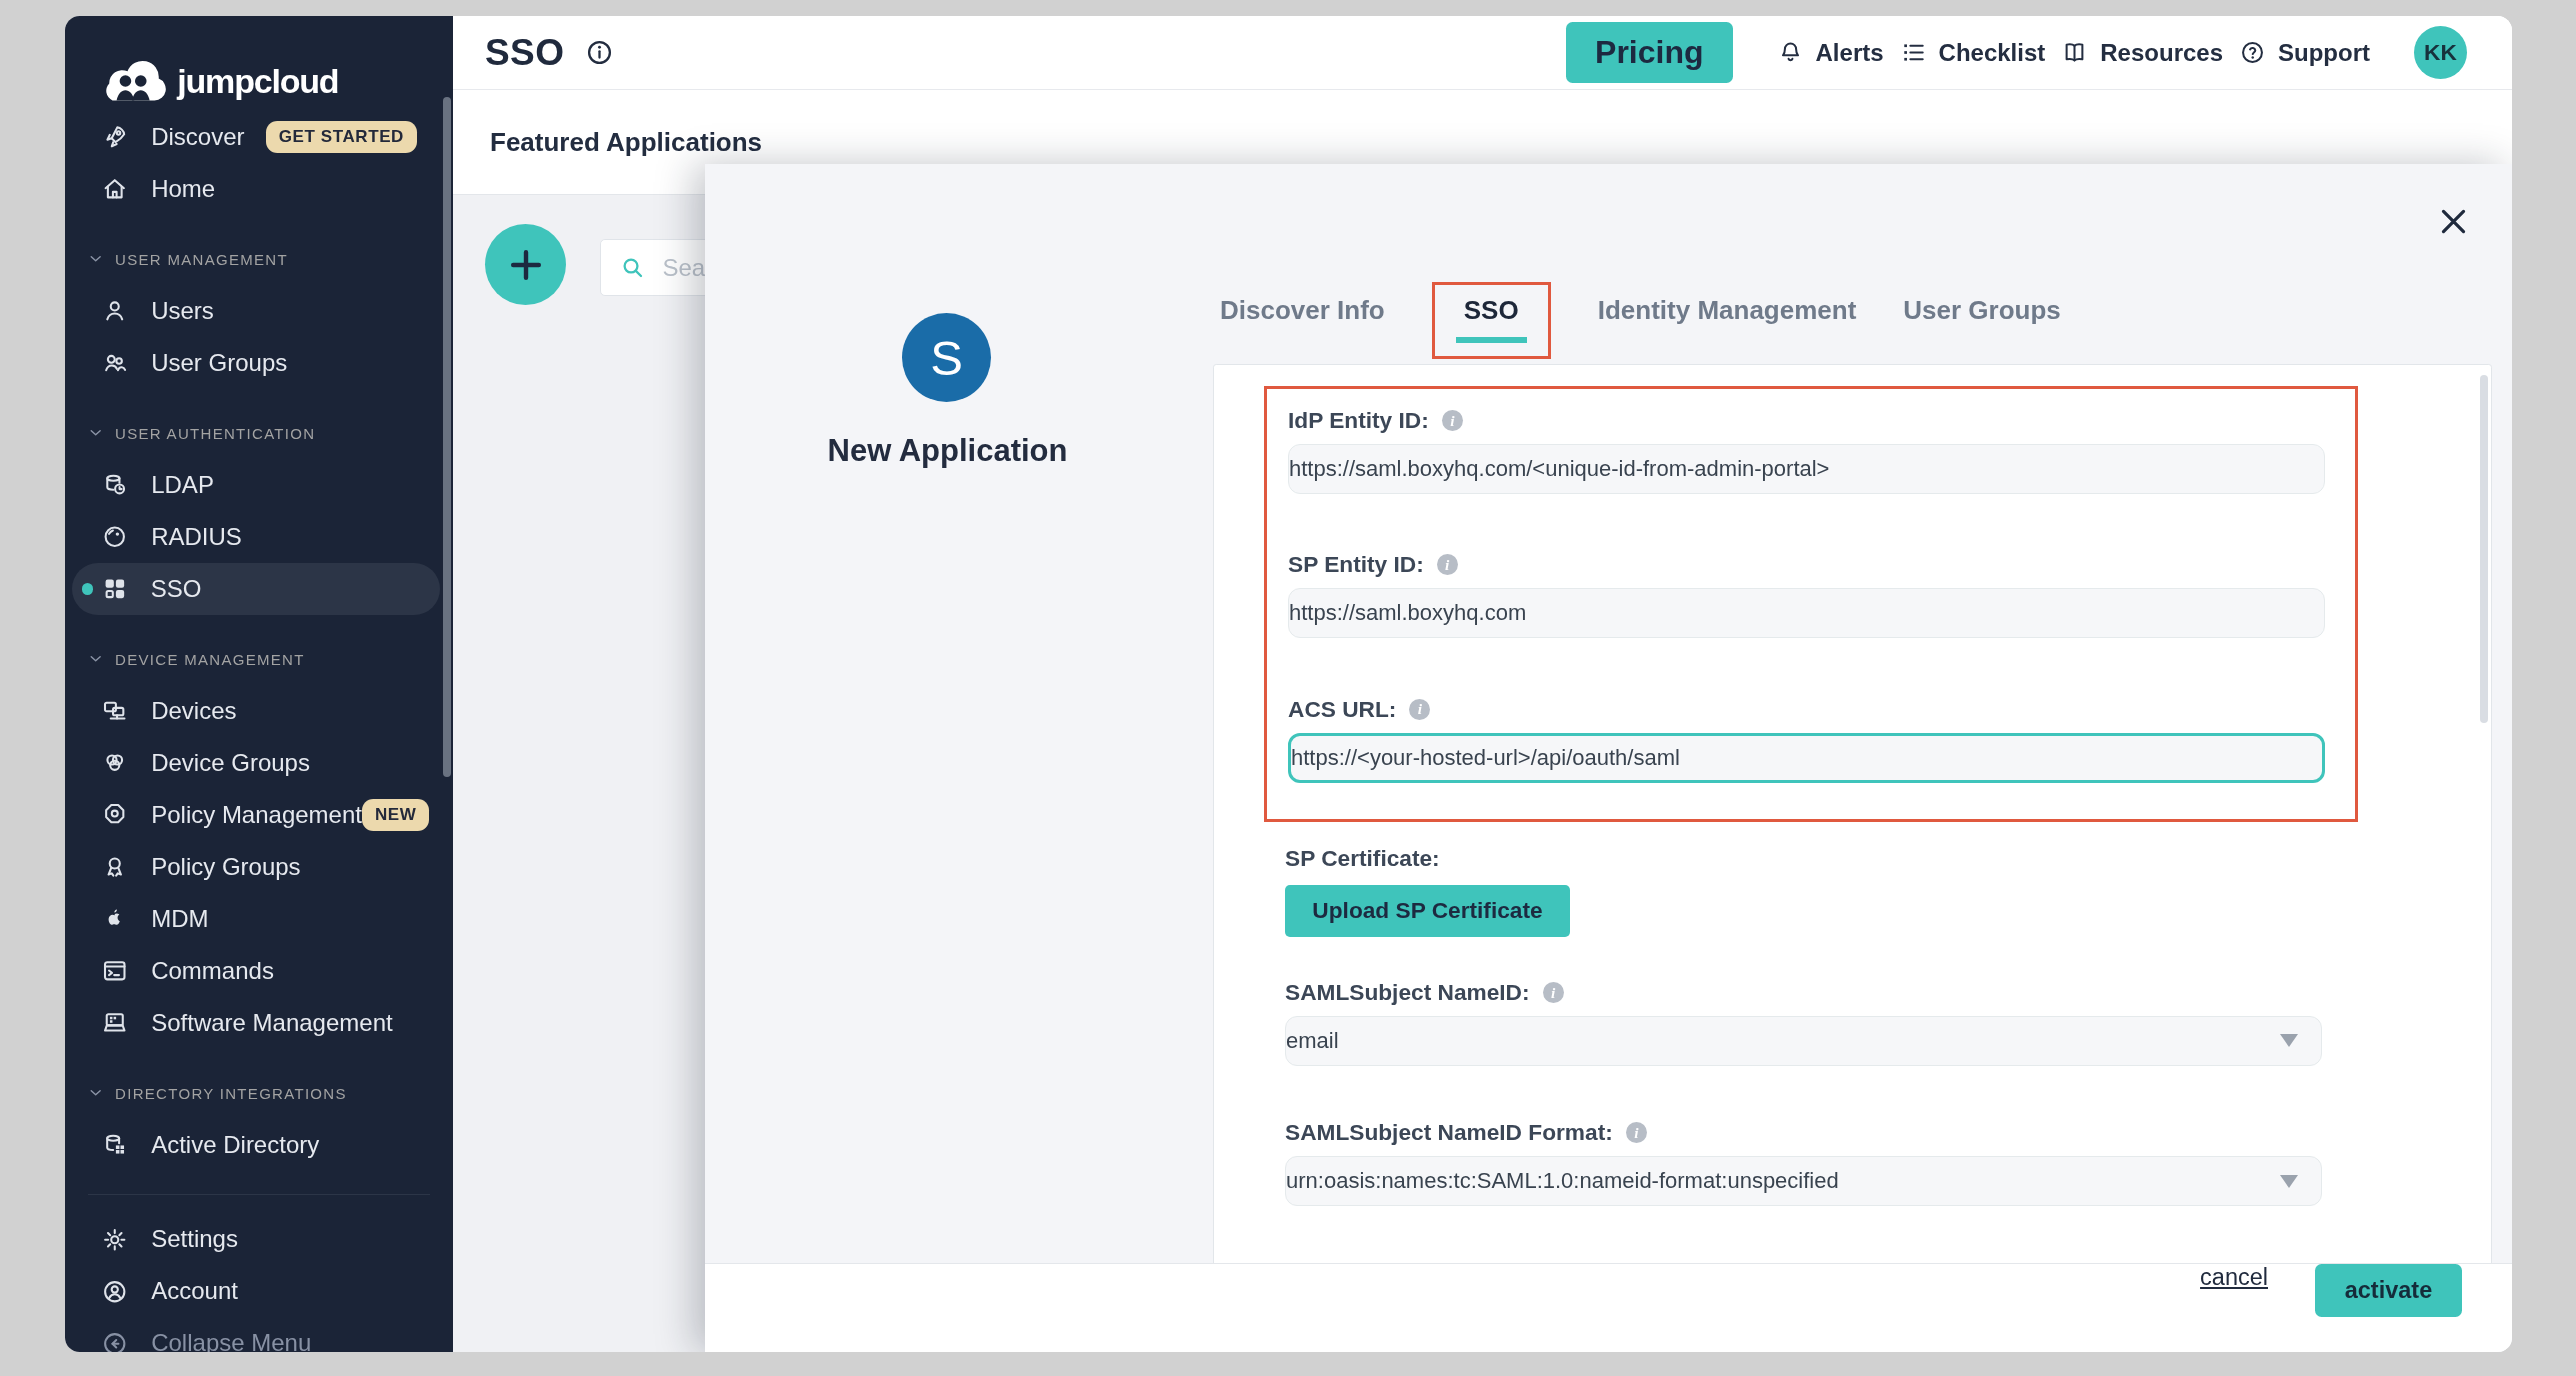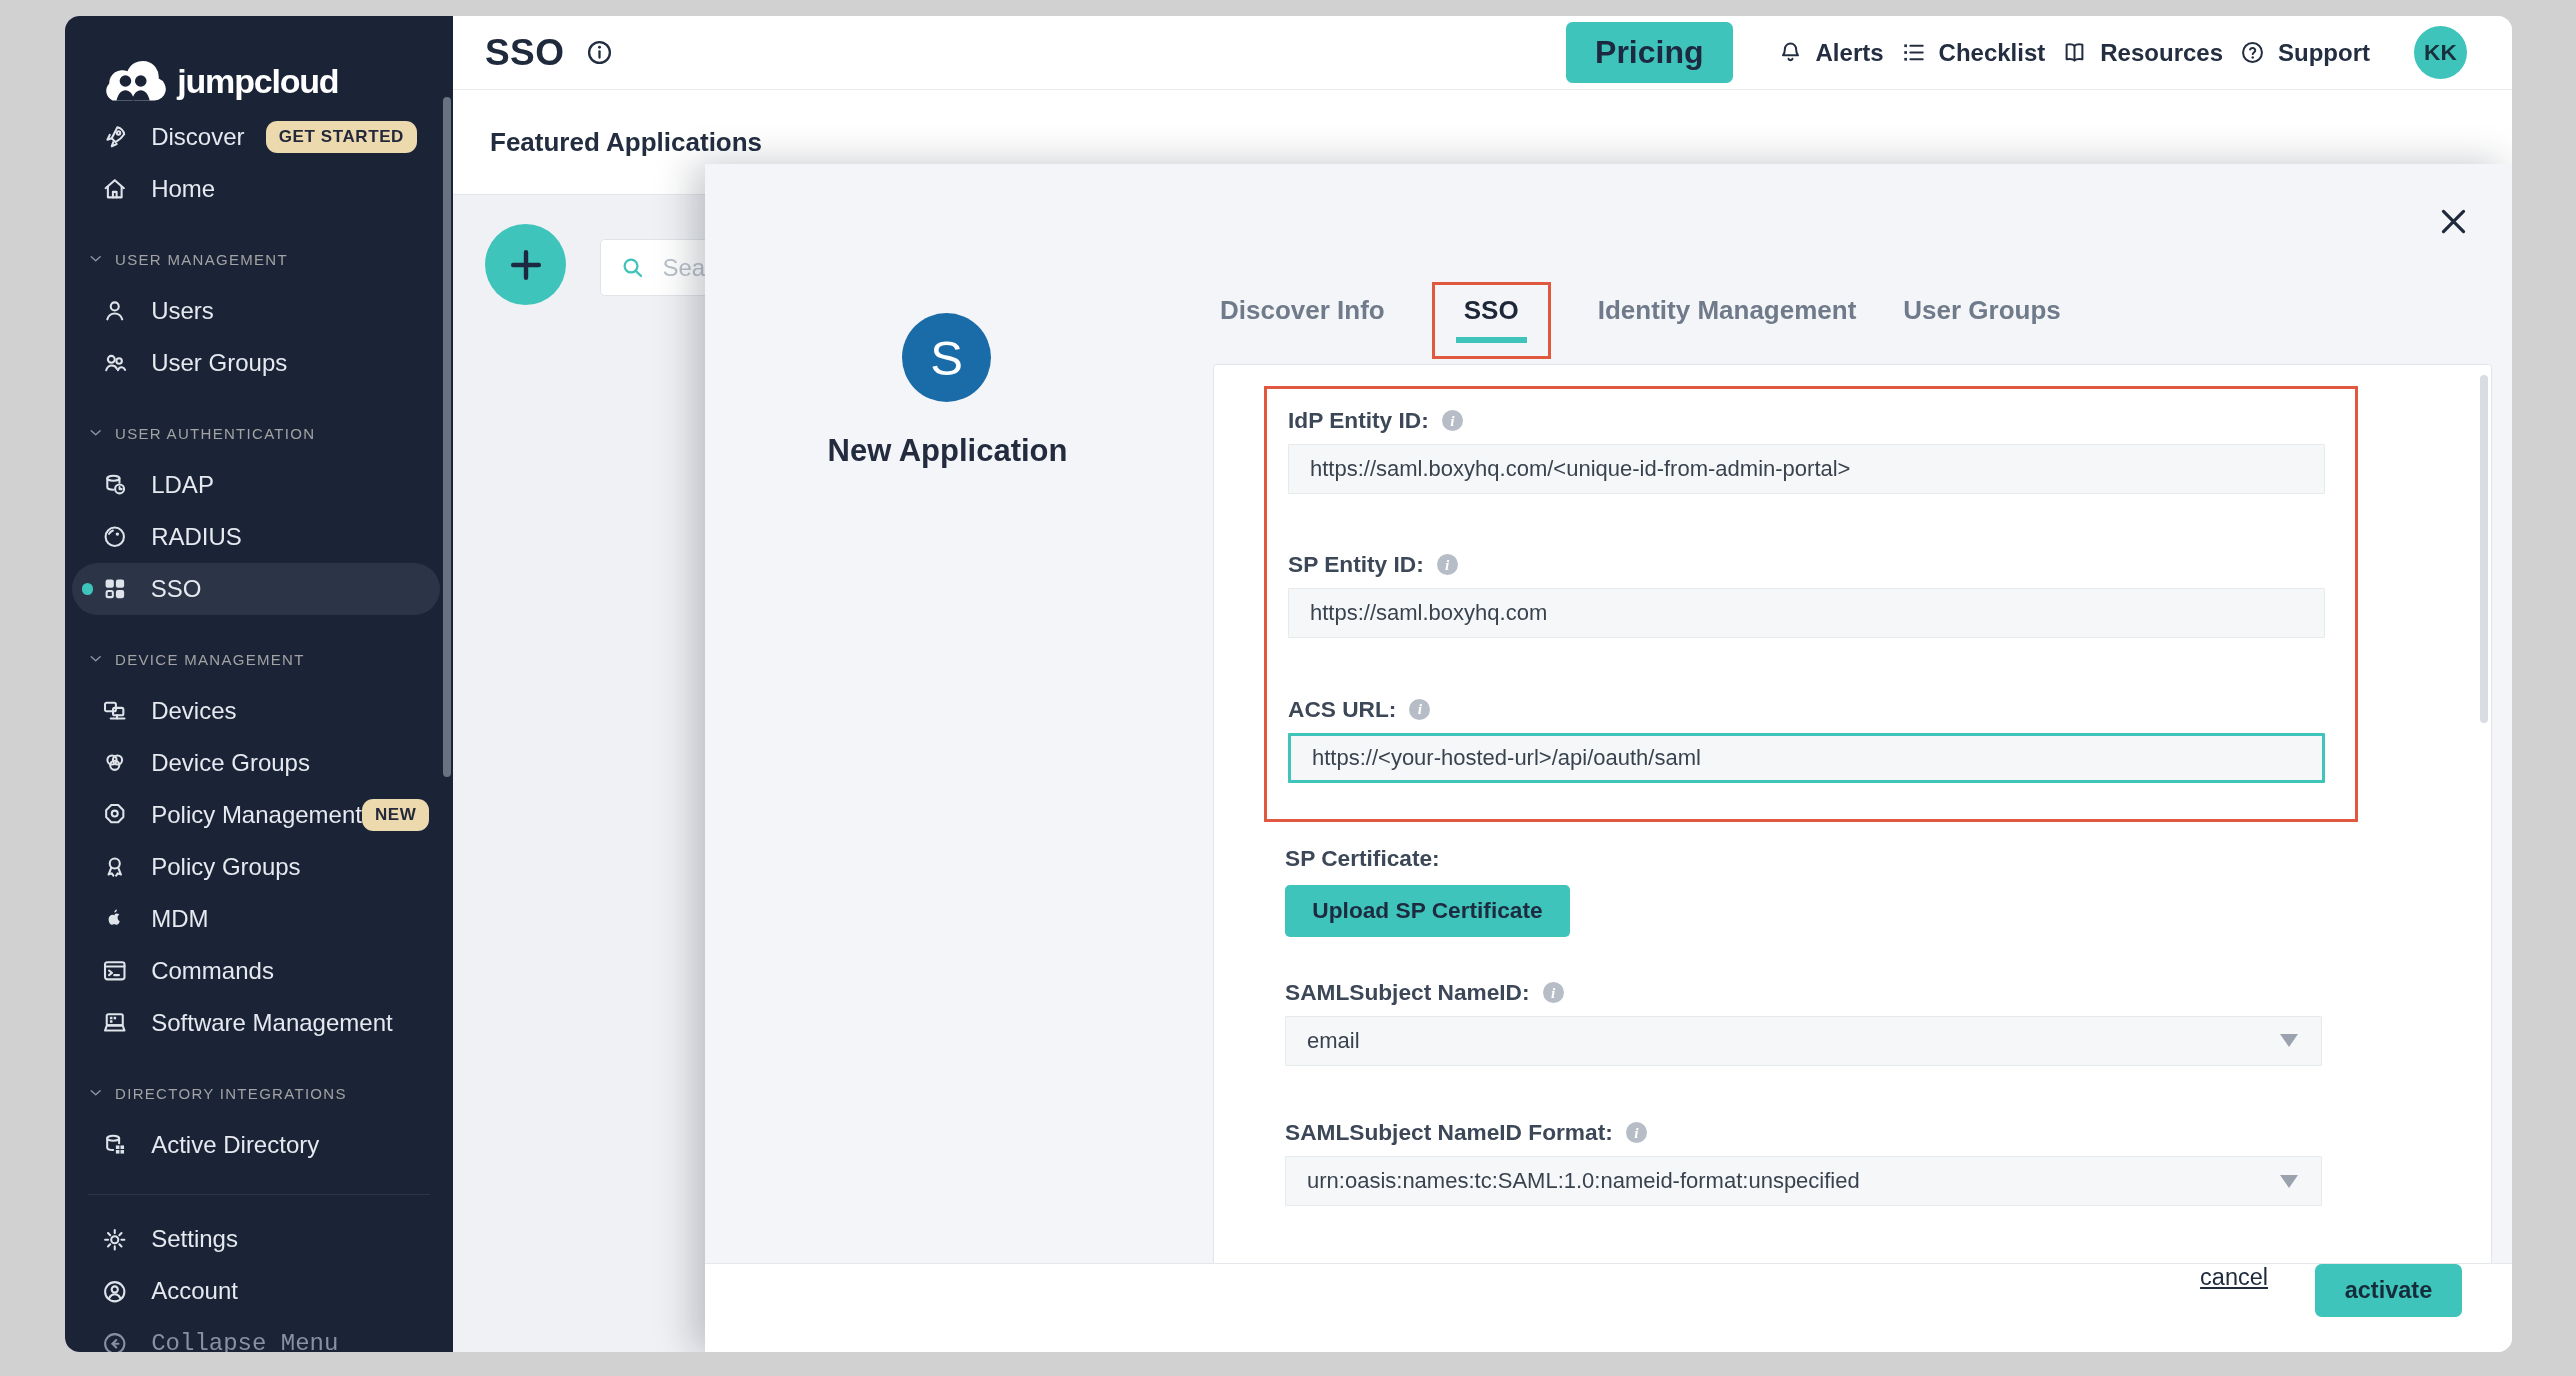--- a/index.html
+++ b/index.html
@@ -12,21 +12,21 @@
   
   .sidebar{position:absolute;left:0;top:0;bottom:0;width:388px;background:var(--sidebar-bg);color:#e8ebf1;z-index:5;}
   .logo{position:absolute;left:36px;top:44px;display:flex;align-items:center;gap:11.3px;}
   .logo-cloud{width:65px;height:42px;}
   .logo-text{font-size:34px;font-weight:700;color:#ffffff;letter-spacing:-1.2px;}
   .nav{position:absolute;top:95px;left:0;right:0;}
   .nav-item{display:flex;align-items:center;height:52px;padding-left:36px;font-size:24px;color:#e6e9ef;cursor:pointer;}
   .nav-item .ni-icon{width:27.5px;height:27.5px;flex:0 0 27.5px;color:#dfe3ea;}
   .nav-item .lbl{margin-left:22.7px;white-space:nowrap;}
   .nav-item.muted{color:#8era;}
-  .nav-item.muted{color:#8891a4;font-family:Liberation Mono, monospace;}
+  .nav-item.muted{color:#8891a4;}
   .nav-item.muted .ni-icon{color:#8891a4;}
   .badge{margin-left:auto;margin-right:36px;background:var(--badge-bg);color:#23293a;font-size:17px;font-weight:700;letter-spacing:0.6px;padding:5.7px 13px;border-radius:11.3px;white-space:nowrap;}
   .sec-h{display:flex;align-items:center;height:52px;margin-top:18px;padding-left:21px;color:#a3a3a3;font-size:15px;font-weight:400;letter-spacing:1.3px;cursor:pointer;}
   .sec-h .chev{width:19.4px;height:19.4px;margin-right:9.7px;color:#8b94a6;}
   .nav-item.active{background:#2c3547;border-radius:808px;margin:0 13px 0 6.5px;padding-left:29px;position:relative;}
   .nav-item.active::before{content:"";position:absolute;left:10.5px;top:50%;margin-top:-5.7px;width:11.3px;height:11.3px;border-radius:50%;background:var(--teal);}
   .nav-div{height:1.6px;background:#2c3547;margin:22.7px 22.7px 18px 22.7px;}
   .sb-thumb{position:absolute;right:1.6px;top:81px;width:8px;height:680px;background:rgba(170,178,192,.55);border-radius:4.9px;}
 
   
@@ -58,21 +58,21 @@
   .tab{font-size:26px;font-weight:700;color:#6f7a8a;padding-top:13px;cursor:pointer;text-align:center;}
   .tab.active{color:#1d2739;}
   .tab.annotated{border:3.2px solid var(--annotation-red);padding:9.7px 21px 13px 21px;}
   .underl{height:6.5px;width:71px;background:var(--teal);margin:11.3px auto 0 auto;}
 
   .panel{position:absolute;left:508px;top:200px;width:1279px;height:973px;background:#fff;border:1.6px solid #e2e6ea;border-radius:3.2px;overflow:hidden;}
   .pscroll{position:absolute;right:3.2px;top:9.7px;width:8px;height:348px;background:#d9dde3;border-radius:4px;}
   .group{margin:21px 0 0 50px;width:1094px;border:3.2px solid var(--annotation-red);padding:18px 0 36px 21px;}
   .field .f-label{display:flex;align-items:center;gap:13px;font-size:22.7px;font-weight:700;color:#3c4757;height:27.5px;}
   .info-dot{width:21px;height:21px;border-radius:50%;background:#b7bdc6;color:#fff;font-family:"Liberation Serif",serif;font-style:italic;font-weight:700;font-size:15.4px;display:flex;align-items:center;justify-content:center;}
-  .f-input{margin-top:9.7px;width:1037px;height:50px;background:#f6f7f9;border:1.6px solid #e5eaec;border-radius:1px;display:flex;align-items:center;padding-left:21px;font-size:22px;color:#39434f;white-space:nowrap;overflow:hidden;cursor:text;}
+  .f-input{margin-top:9.7px;width:1037px;height:50px;background:#f6f7f9;border:1.6px solid #e5eaec;border-radius:12px;display:flex;align-items:center;font-size:22px;color:#39434f;white-space:nowrap;overflow:hidden;cursor:text;}
   .f-input.focused{border:3.2px solid var(--teal);}
   .sel{position:relative;padding-right:57px;cursor:pointer;}
   .sel .caret{position:absolute;right:22.7px;top:50%;margin-top:-6.5px;width:0;height:0;border-left:9.7px solid transparent;border-right:9.7px solid transparent;border-top:13.8px solid #9aa2ad;}
   .group .field + .field{margin-top:57px;}
   .of{margin-left:71px;}
   .cert{margin-top:22.7px;}
   .upload{margin-top:13px;width:285px;height:52px;background:var(--teal);border-radius:4.9px;color:#1d2a40;font-size:22.7px;font-weight:700;display:flex;align-items:center;justify-content:center;cursor:pointer;}
   .nameid{margin-top:42px;}
   .fmt{margin-top:53px;}
   .sig{margin-top:58px;}

